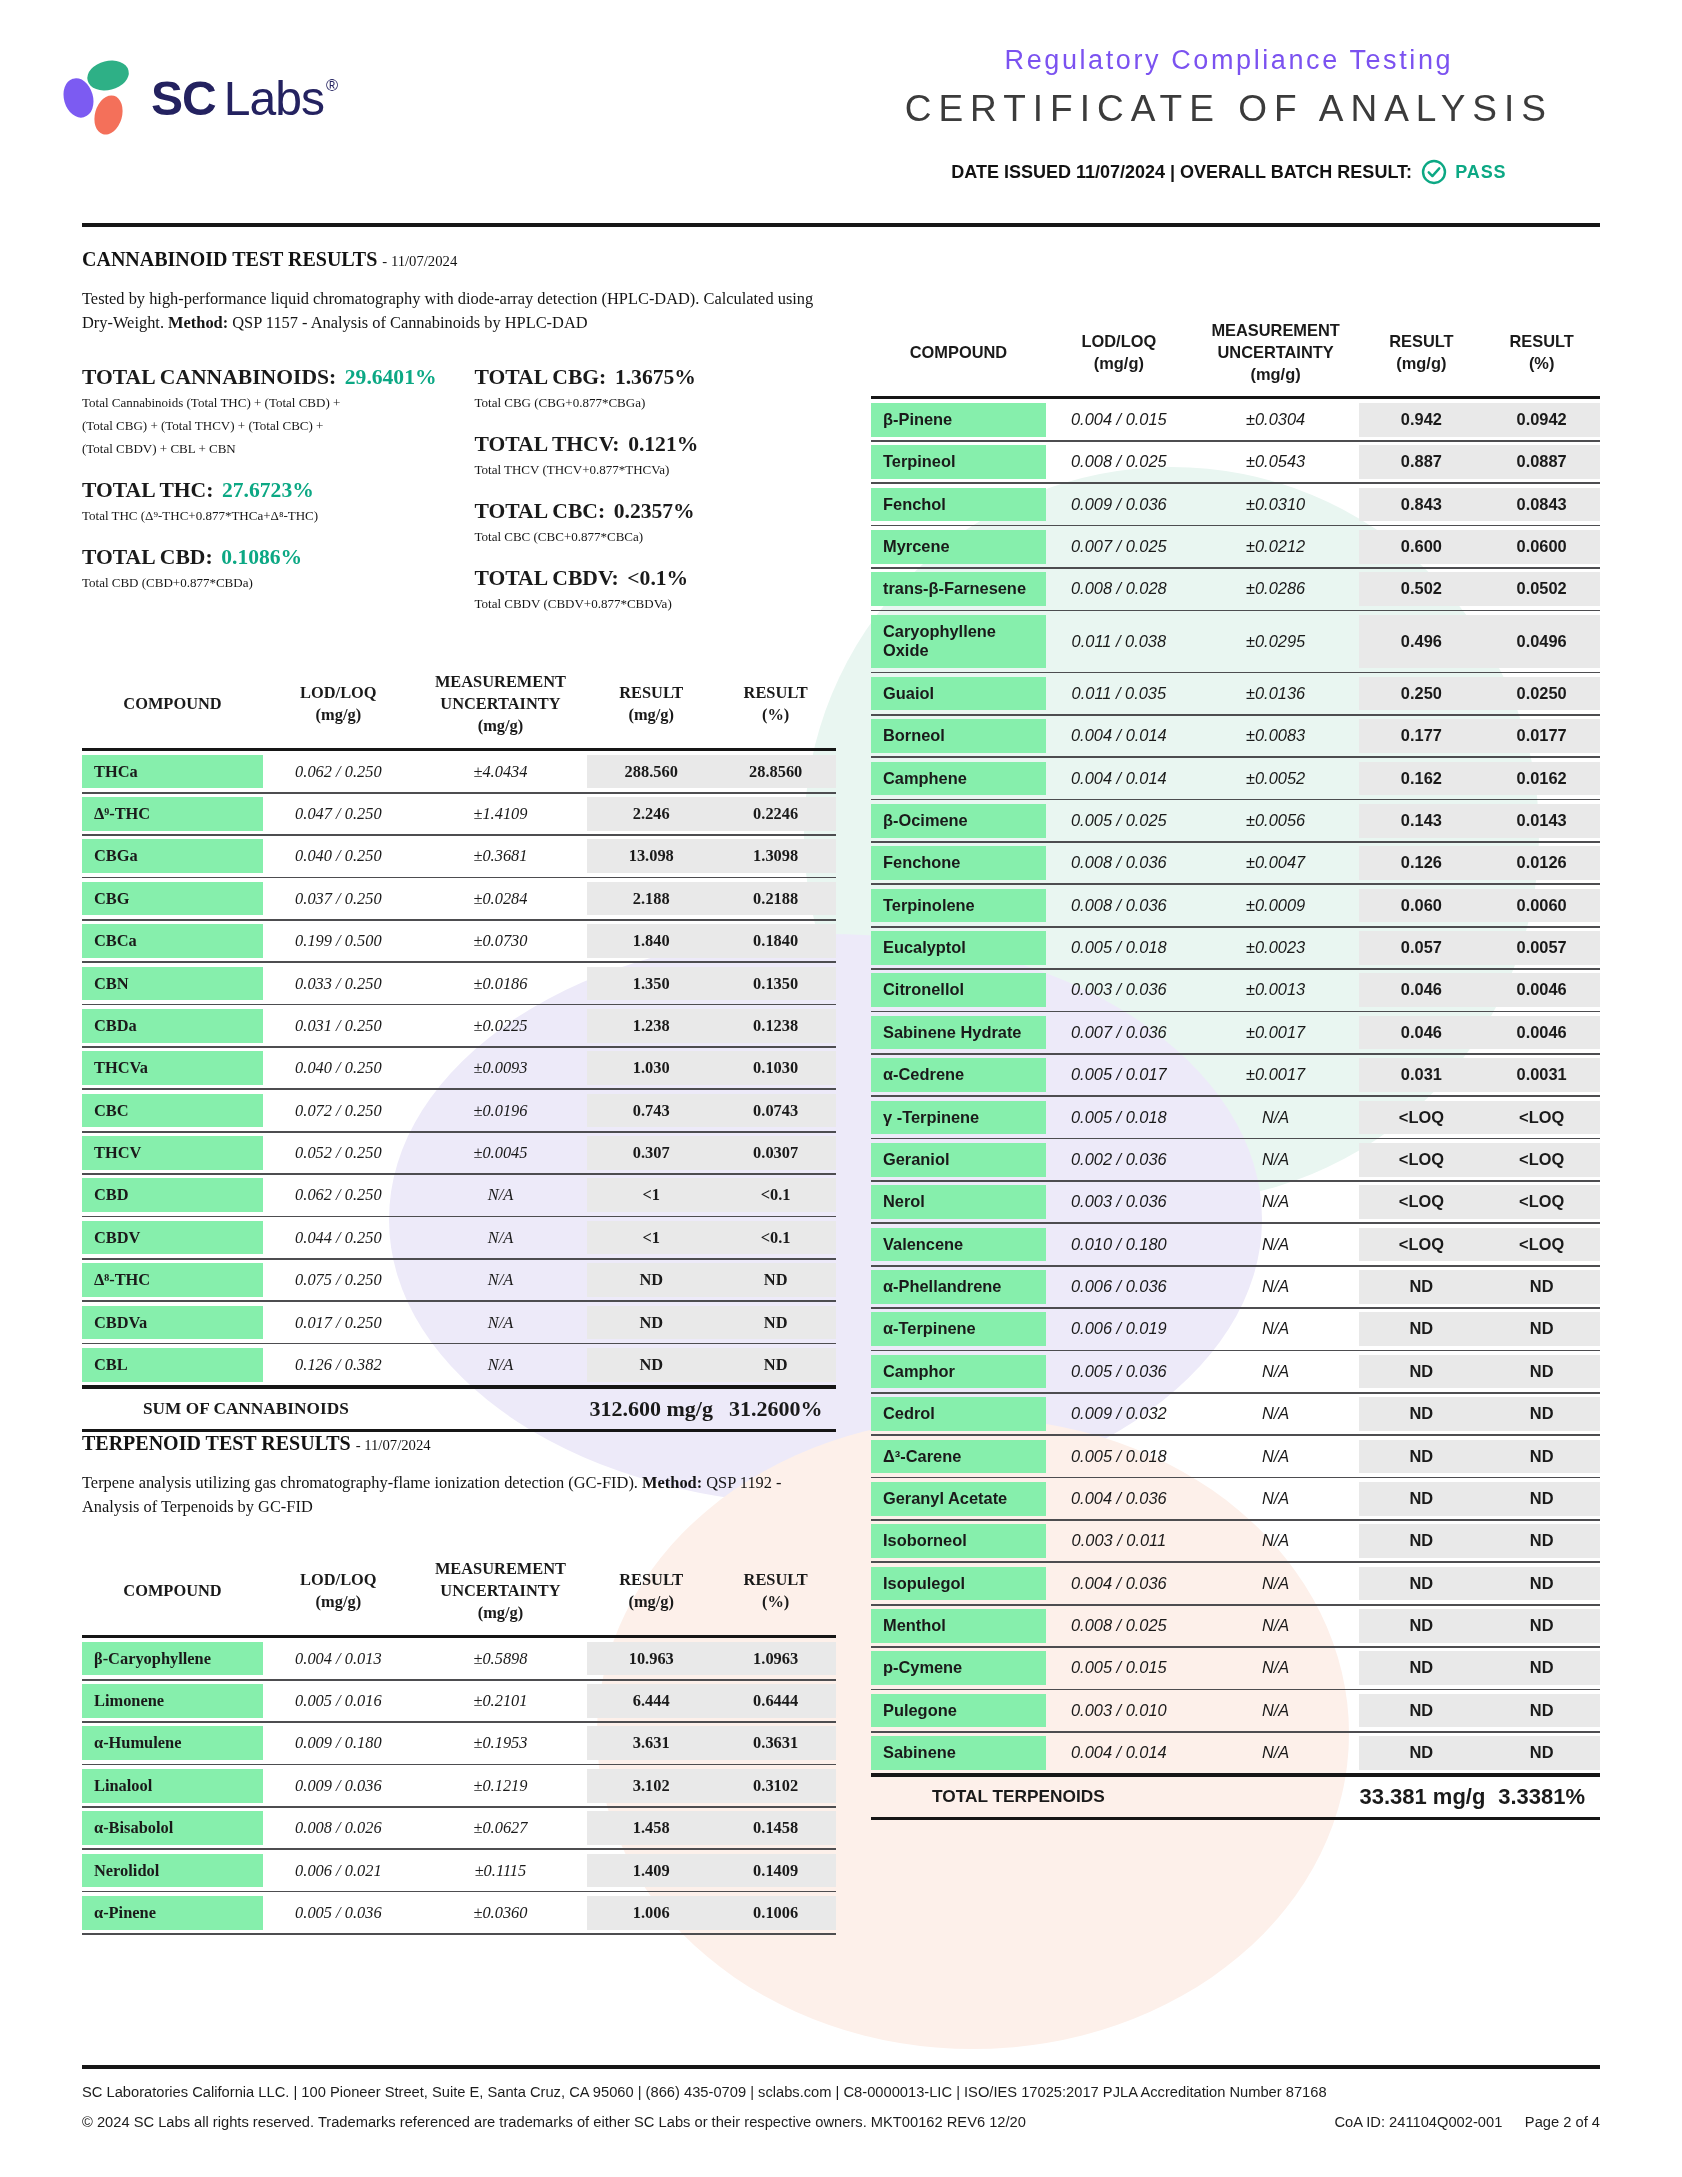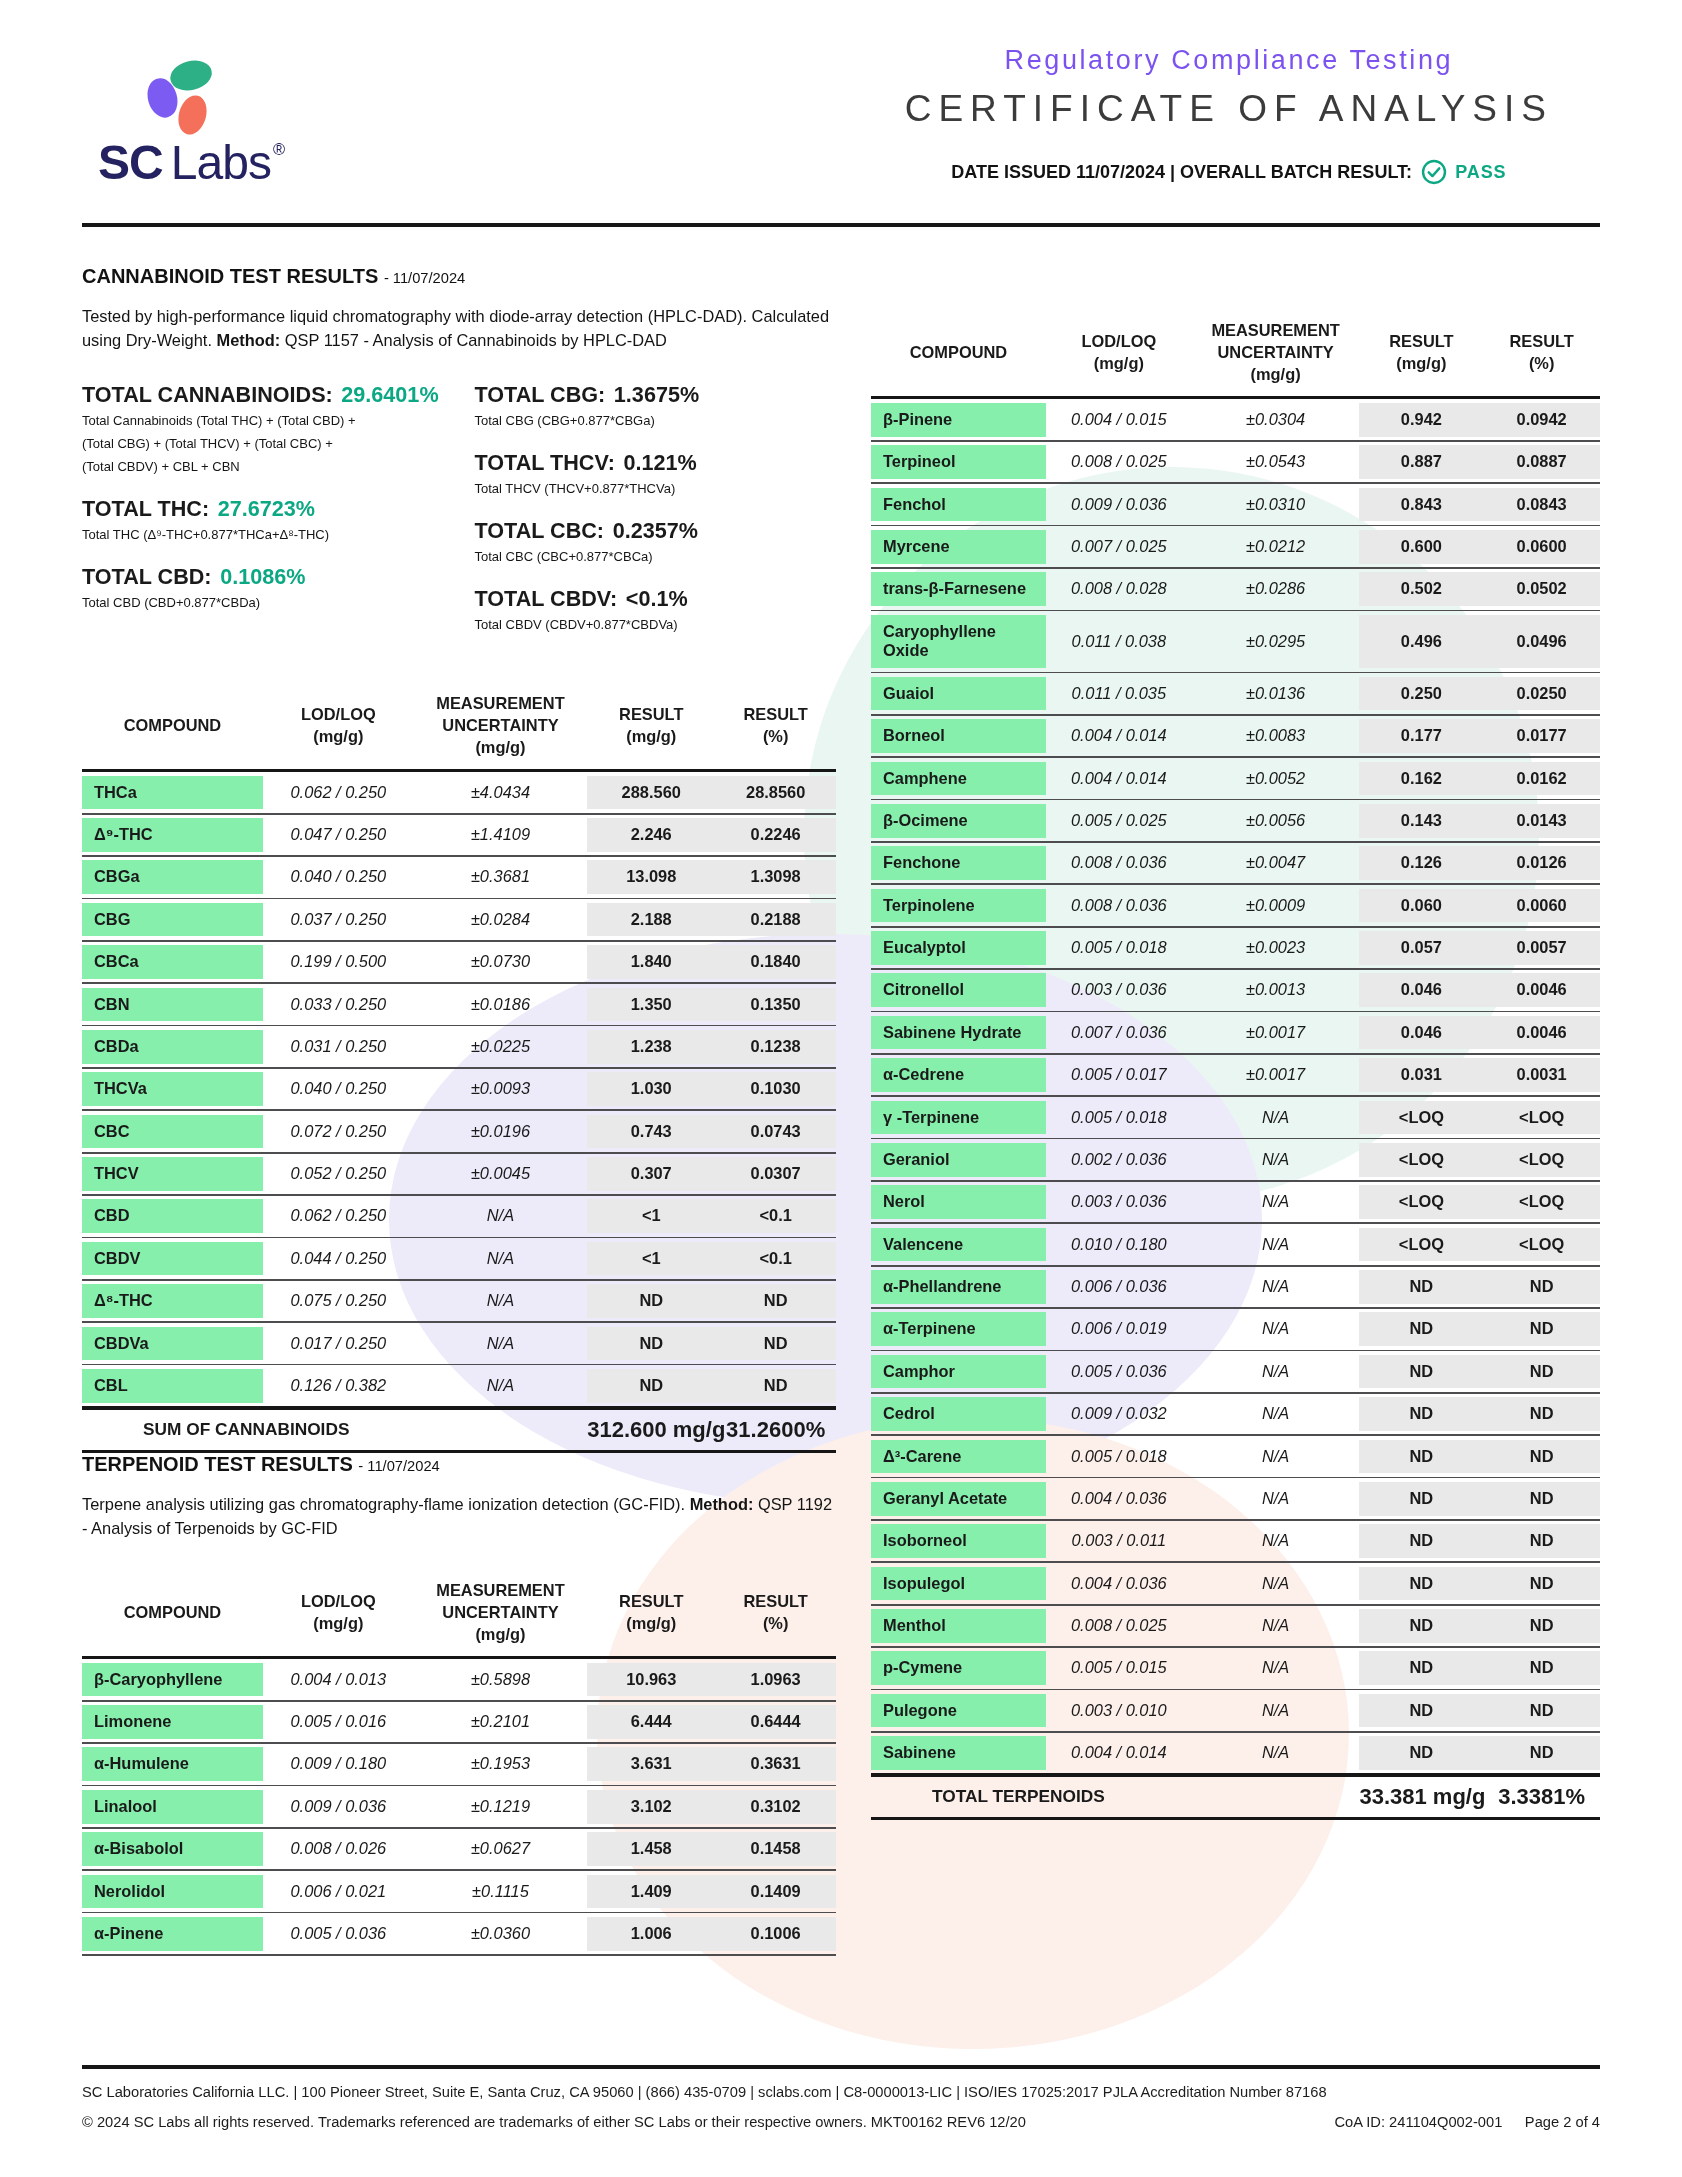--- a/index.html
+++ b/index.html
@@ -13,21 +13,21 @@
   
   .bg-blob{position:absolute;border-radius:50%;z-index:0;}
   .blob-mint{left:804px;top:467px;width:735px;height:735px;background:#e9f6f1;}
   .blob-lavender{left:389px;top:934px;width:873px;height:571px;background:#edeaf9;}
   .blob-pink{left:597px;top:1418px;width:752px;height:631px;background:#fdf0ea;}
 
   header,main,.top-rule,footer{position:relative;z-index:1;}
 
   
   header{height:229px;}
-  .logo{position:absolute;left:84px;top:59px;display:flex;align-items:center;flex-direction:column;}
+  .logo{position:absolute;left:64px;top:59px;display:flex;align-items:center;}
   .petals{position:relative;width:73px;height:80px;}
   .petal{position:absolute;border-radius:50%;}
   .petal-green{width:42px;height:28.5px;left:22.5px;top:1.7px;transform:rotate(-14deg);background:#2eb086;}
   .petal-purple{width:28.5px;height:40px;left:0px;top:19px;transform:rotate(-16deg);background:#7c5bf2;}
   .petal-coral{width:27px;height:40px;left:31px;top:36px;transform:rotate(16deg);background:#f4705a;}
   .logo-text{font-size:48px;color:#242260;margin-left:14px;letter-spacing:-0.9px;line-height:1;}
   .logo-sc{font-weight:700;}
   .logo-labs{font-weight:400;margin-left:7.8px;}
   .logo-reg{font-size:16.4px;vertical-align:24px;margin-left:1.7px;}
 
@@ -36,21 +36,21 @@
   .coa-title{font-size:37px;letter-spacing:7px;color:#3b3b3b;margin-top:12px;white-space:nowrap;}
   .issued-line{margin-top:29px;font-size:18px;font-weight:bold;color:#121212;
     display:flex;align-items:center;justify-content:center;gap:8.6px;white-space:nowrap;}
   .pass-icon{width:26px;height:26px;display:inline-block;}
   .pass-text{color:#0ca884;font-weight:bold;letter-spacing:0.9px;}
 
   .top-rule{position:absolute;left:82px;right:83px;top:223px;height:3.5px;background:#161616;}
 
   
   main{position:absolute;left:82px;right:83px;top:227px;display:flex;gap:35px;}
-  .col-left{width:754px;flex:0 0 754px;padding-top:38px;}
+  .col-left{width:754px;flex:0 0 754px;padding-top:21px;font-family:Liberation Serif, serif;}
   .col-right{width:729px;flex:0 0 729px;padding-top:54px;}
 
   h2.section{font-size:20px;margin:0 0 3.5px 0;font-weight:bold;color:#121212;}
   .h-date{font-size:14.7px;font-weight:normal;}
   .h-cont{font-size:14.7px;font-weight:normal;font-style:italic;}
 
   .intro{font-size:16.4px;line-height:1.5;margin-top:15.6px;color:#141414;}
   .intro b{font-weight:bold;}
 
   

